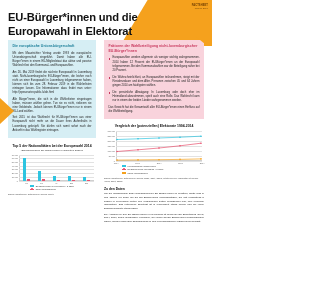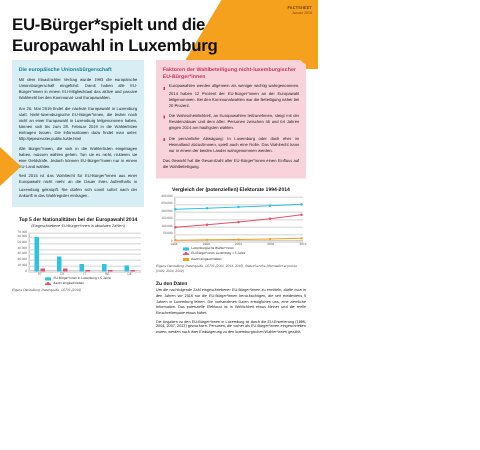--- a/index.html
+++ b/index.html
@@ -114,21 +114,21 @@
 </head>
 <body>
 
 <div class="page">
 
   <div class="hdr-wedge2"></div>
   <div class="hdr-meta">
     <div class="m1">FACTSHEET</div>
     <div class="m2">Januar 2019</div>
   </div>
-  <h1 class="title">EU-Bürger*spielt und die Europawahl in Luxemburg</h1>
+  <h1 class="title">EU-Bürger*innen und die Europawahl in Elektorat</h1>
 
   <div class="col-left">
 
     <div class="box box-blue">
       <div class="tri"></div>
       <h2>Die europäische Unionsbürgerschaft</h2>
       <p>Mit dem Maastrichter Vertrag wurde 1993 die europäische Unionsbürgerschaft eingeführt. Damit haben alle EU-Bürger*innen in einem EU-Mitgliedstaat das aktive und passive Wahlrecht bei den Kommunal- und Europawahlen.</p>
       <p>Am 26. Mai 2019 findet die nächste Europawahl in Luxemburg statt. Nicht-luxemburgische EU-Bürger*innen, die bisher noch nicht an einer Europawahl in Luxemburg teilgenommen haben, können sich bis zum 28. Februar 2019 in die Wählerlisten eintragen lassen. Die Informationen dazu findet man unter: http://jepeuxvoter.public.lu/de.html</p>
       <p>Alle Bürger*innen, die sich in die Wählerlisten eingetragen haben, müssen wählen gehen. Tun sie es nicht, riskieren sie eine Geldstrafe. Jedoch können EU-Bürger*innen nur in einem EU-Land wählen.</p>
       <p>Seit 2015 ist das Wahlrecht für EU-Bürger*innen aus einer Europawahl nicht mehr an die Dauer ihres Aufenthalts in Luxemburg geknüpft. Sie dürfen sich somit sofort nach der Ankunft in das Wahlregister eintragen.</p>

